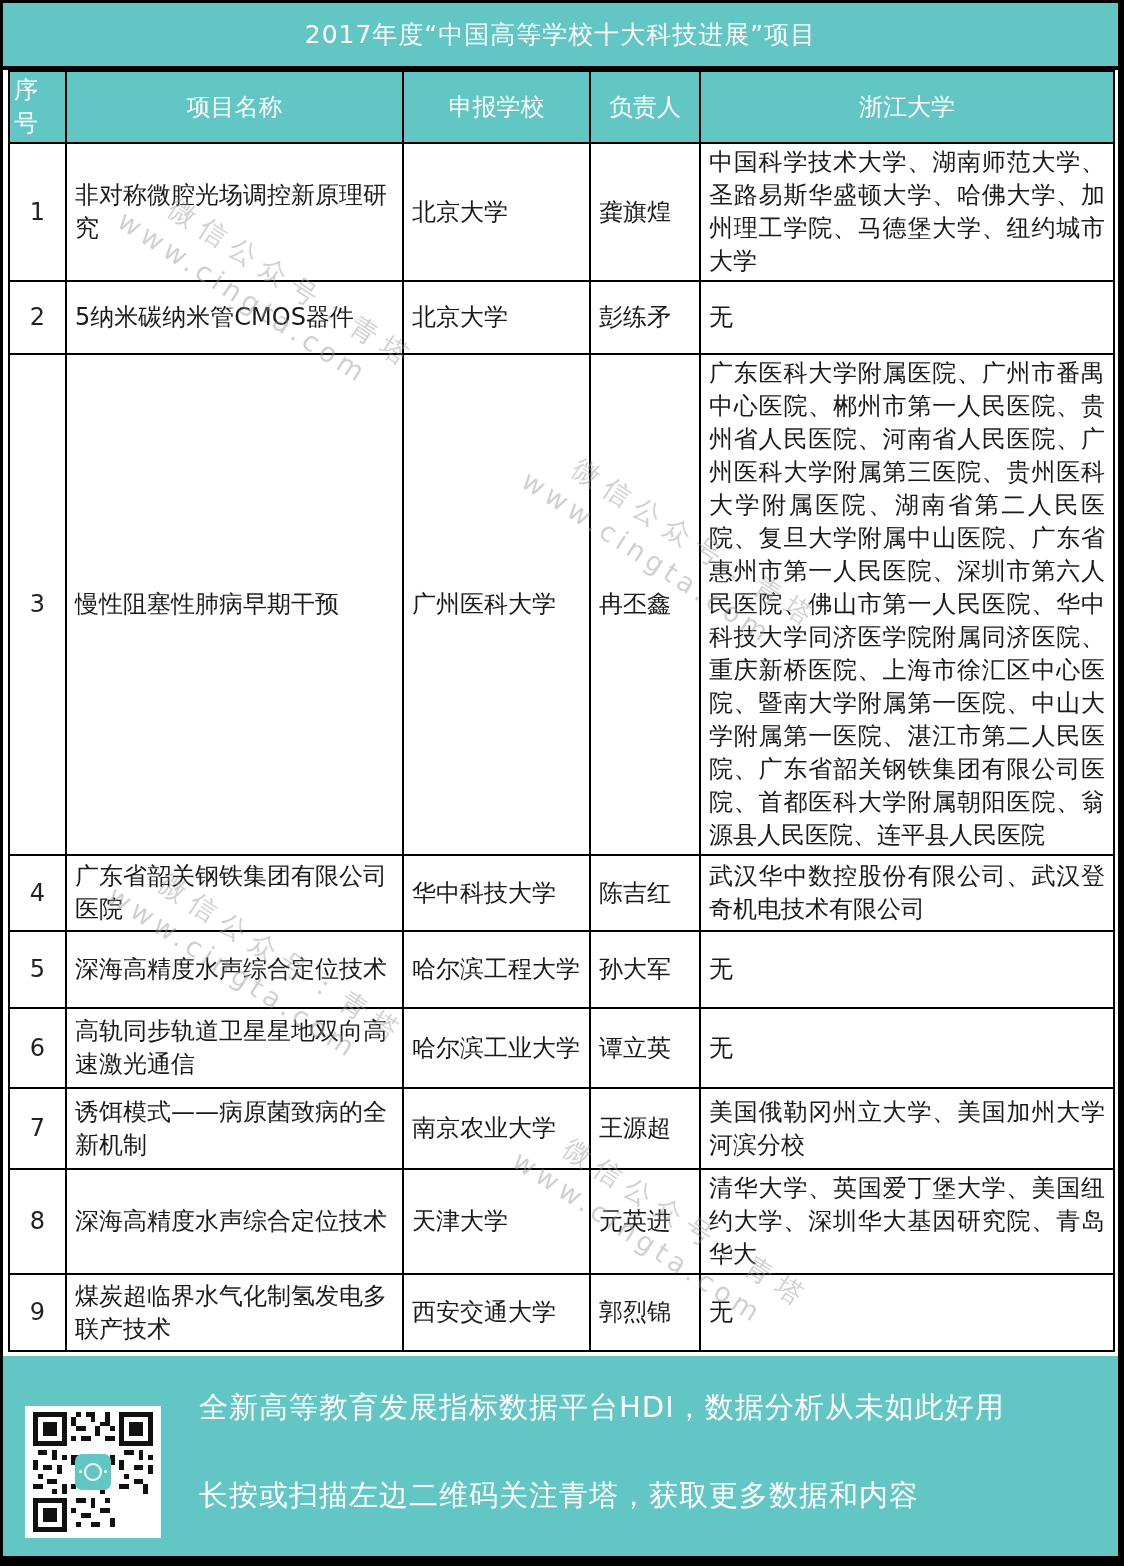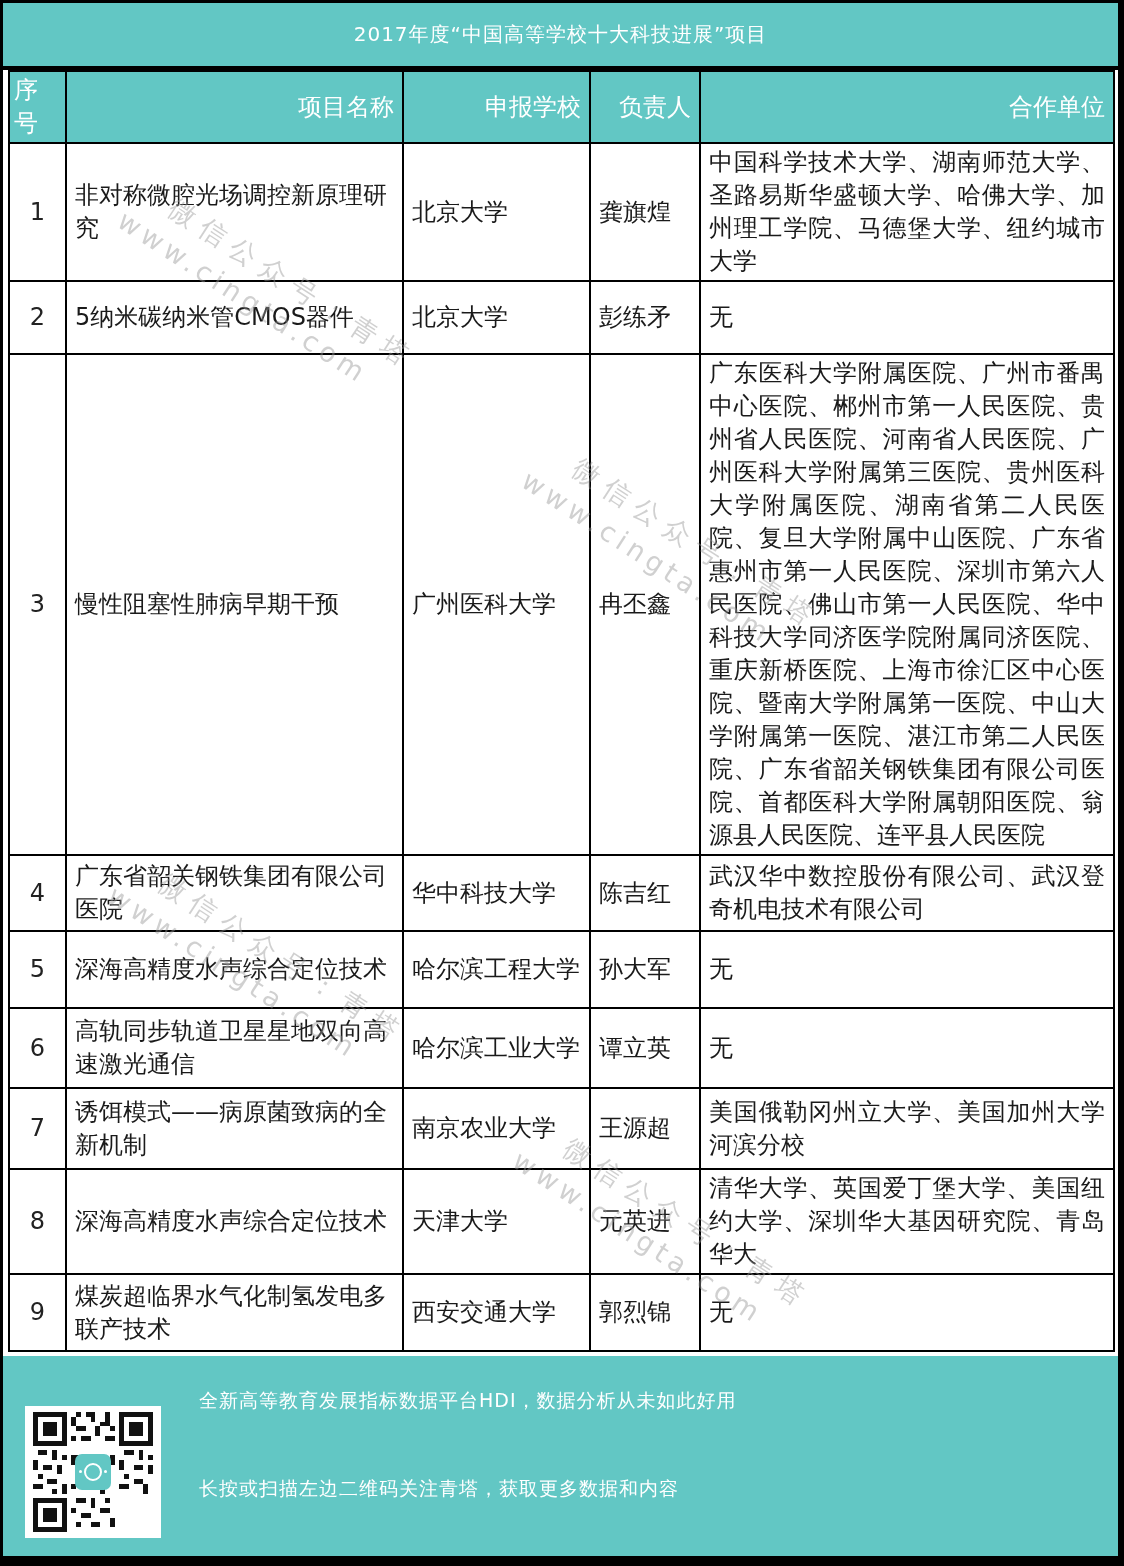--- a/index.html
+++ b/index.html
@@ -14,40 +14,40 @@
     position:absolute; top:3px; left:3px; right:6px; bottom:10px;
     background:#fff;
     display:flex; flex-direction:column;
     overflow:hidden;
   }
   
   .title-bar {
     background:#62C7C4; color:#fff;
     height:63px; flex:0 0 auto;
     display:flex; align-items:center; justify-content:center;
-    font-size:20px; letter-spacing:1px;
+    font-size:25px; letter-spacing:1px;
     border-bottom:4px solid #000;
   }
   
   .table-wrap { flex:0 0 auto; padding:0 5px; }
   table {
     width:1105px; table-layout:fixed;
     border-collapse:collapse;
   }
   th, td {
     border:2px solid #000;
     font-size:24px; line-height:33px;
     vertical-align:middle;
     padding:2px 8px;
     word-break:break-all;
     color:#1a1a1a;
   }
   thead th {
     background:#62C7C4; color:#fff;
-    font-weight:normal; text-align:right;
+    font-weight:normal; text-align:center;
     height:64px;
   }
   thead th.c-no { text-align:left; padding:2px 4px; }
   td.c-no { text-align:center; padding:2px; color:#222; }
   td.c-partners { text-align:justify; }
   tbody tr:nth-child(1) td { height:100px; }
   tbody tr:nth-child(2) td { height:67px; }
   tbody tr:nth-child(3) td { height:495px; }
   tbody tr:nth-child(4) td { height:70px; }
   tbody tr:nth-child(5) td { height:71px; }
@@ -77,21 +77,21 @@
   .qr-logo .lens {
     width:14px; height:14px; border:2px solid #fff; border-radius:50%;
     position:relative;
   }
   .qr-logo .lens::before, .qr-logo .lens::after {
     content:""; position:absolute; top:5px; width:3px; height:3px;
     background:#fff; border-radius:50%;
   }
   .qr-logo .lens::before { left:-7px; }
   .qr-logo .lens::after  { right:-7px; }
-  .f-line { position:absolute; left:196px; font-size:19px; letter-spacing:1px; white-space:nowrap; }
+  .f-line { position:absolute; left:196px; font-size:29px; letter-spacing:1px; white-space:nowrap; }
   .f1 { top:32px; }
   .f2 { top:120px; }
   
   .wm {
     position:absolute; z-index:6; pointer-events:none;
     transform:rotate(33deg); transform-origin:left top;
     color:rgba(150,150,150,0.45);
     white-space:nowrap;
   }
   .wm .wm-cn { display:block; font-size:27px; letter-spacing:9px; margin-left:36px; }
@@ -116,21 +116,21 @@
           <col style="width:187px">
           <col style="width:110px">
           <col style="width:414px">
       </colgroup>
       <thead>
         <tr>
           <th class="c-no">序号</th>
           <th class="c-project">项目名称</th>
           <th class="c-school">申报学校</th>
           <th class="c-leader">负责人</th>
-          <th class="c-partners">合作单位</th>
+          <th class="c-partners">浙江大学</th>
         </tr>
       </thead>
       <tbody>
           <tr>
     <td class="c-no">1</td>
     <td class="c-project">非对称微腔光场调控新原理研究</td>
     <td class="c-school">北京大学</td>
     <td class="c-leader">龚旗煌</td>
     <td class="c-partners">中国科学技术大学、湖南师范大学、圣路易斯华盛顿大学、哈佛大学、加州理工学院、马德堡大学、纽约城市大学</td>
   </tr>

